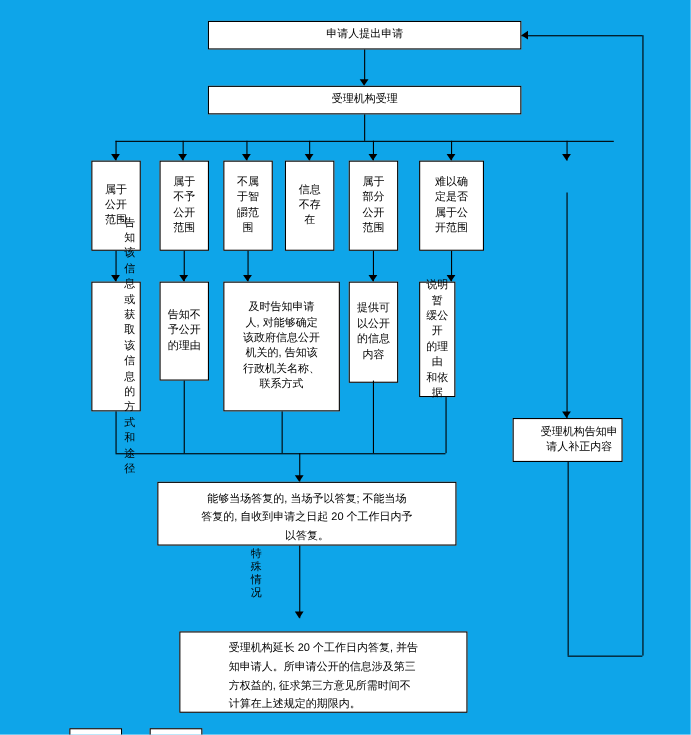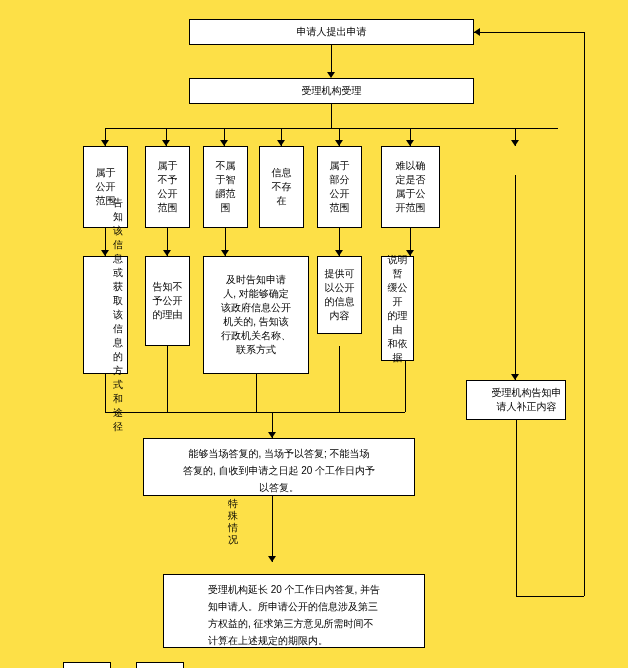--- a/index.html
+++ b/index.html
@@ -4,21 +4,21 @@
 <style>
   html, body {
     margin: 0;
     padding: 0;
     background: #ffffff;
   }
   #canvas {
     position: relative;
     width: 628px;
     height: 668px;
-    background: #fde047;
+    background: #0ea5e9;
     font-family: "Liberation Sans", sans-serif;
     overflow: hidden;
   }
   .box {
     position: absolute;
     box-sizing: border-box;
     border: 1px solid #000000;
     background: #ffffff;
     color: #000000;
     font-size: 10px;
@@ -140,21 +140,21 @@
 途径</div>
   <div class="box" style="left:145px; top:256px; width:45px; height:90px;">告知不
 予公开
 的理由</div>
   <div class="box" style="left:203px; top:256px; width:106px; height:118px;">及时告知申请
 人, 对能够确定
 该政府信息公开
 机关的, 告知该
 行政机关名称、
 联系方式</div>
-  <div class="box" style="left:317px; top:256px; width:45px; height:78px;">提供可
+  <div class="box" style="left:317px; top:256px; width:45px; height:92px;">提供可
 以公开
 的信息
 内容</div>
   <div class="box" style="left:381px; top:256px; width:33px; height:105px;">说明暂
 缓公开
 的理由
 和依据</div>
 
   <div class="line v" style="left:515px; top:175px; height:205px;"></div>
   <div class="arrow" style="left:511px; top:374px;"></div>

